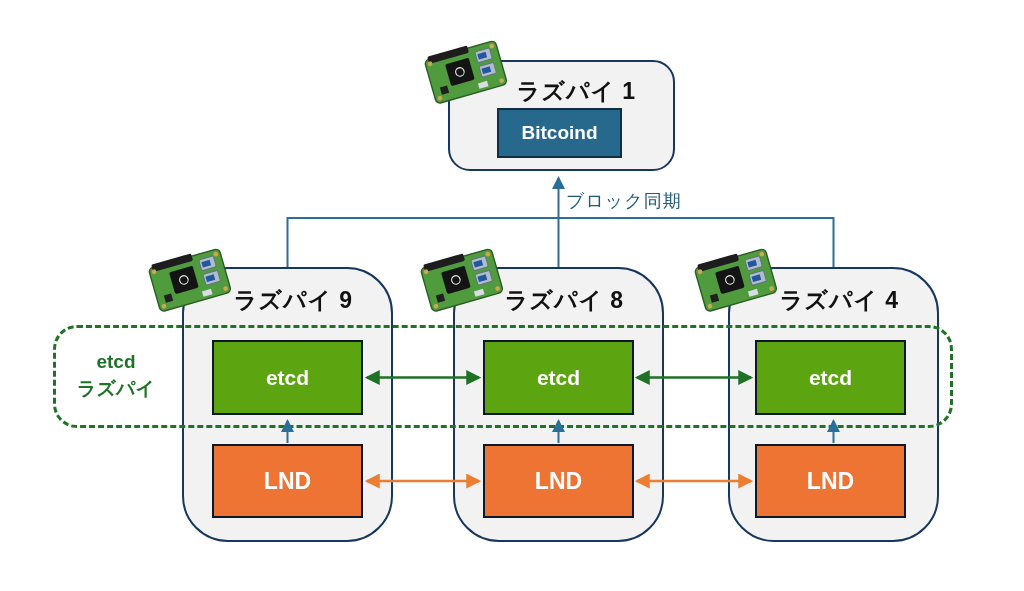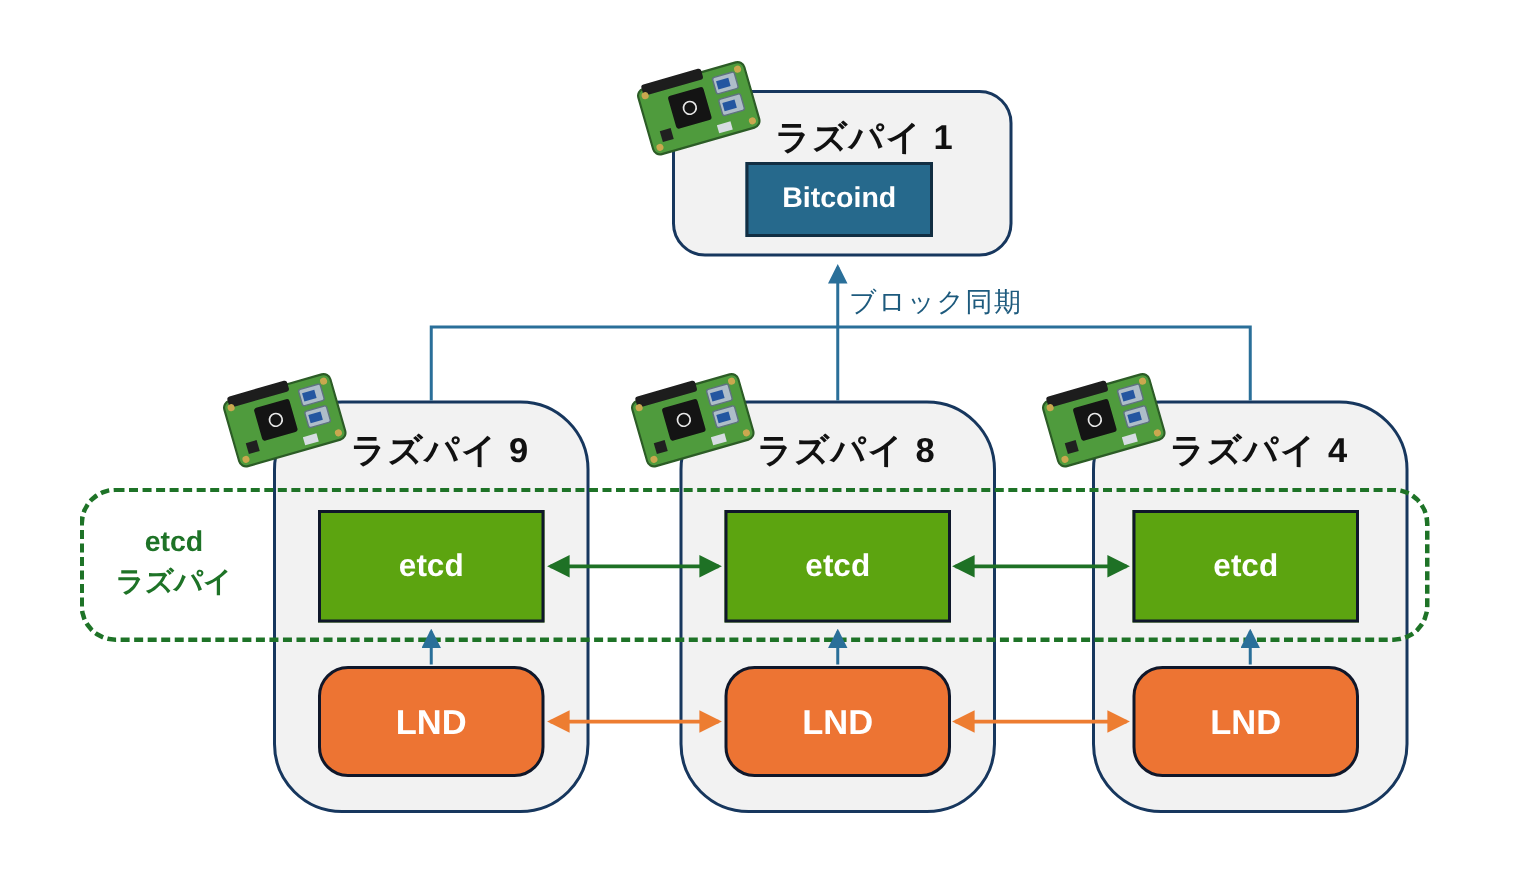--- a/index.html
+++ b/index.html
@@ -15,21 +15,21 @@
   .pi-label{position:absolute;left:0;right:0;text-align:center;font-weight:bold;color:#111111;
             font-size:23px;letter-spacing:1px;}
   .pi-top .pi-label{top:14px;padding-left:30px;}
   .pi-bottom .pi-label{top:16px;padding-left:12px;}
 
   
   .svc{position:absolute;display:flex;align-items:center;justify-content:center;
        color:#ffffff;font-weight:bold;box-sizing:border-box;border:2px solid #0f172a;z-index:2;}
   .svc-bitcoind{left:497px;top:108px;width:125px;height:50px;background:#26698c;font-size:19px;border-color:#122e42;}
   .svc-etcd{top:340px;width:151px;height:75px;background:#5ca410;font-size:21px;}
-  .svc-lnd{top:444px;width:151px;height:74px;background:#ed7433;font-size:23px;border-radius:20px;}
+  .svc-lnd{top:444px;width:151px;height:74px;background:#ed7433;font-size:23px;}
   #etcd2,#lnd2{left:212px;} #etcd3,#lnd3{left:483px;} #etcd4,#lnd4{left:755px;}
 
   
   .cluster-rect{position:absolute;left:53px;top:325px;width:900px;height:103px;
                 border:3px dashed #1e7327;border-radius:24px;box-sizing:border-box;z-index:3;}
   .cluster-label{position:absolute;left:53px;top:349px;width:126px;text-align:center;
                  color:#1e7327;font-weight:bold;font-size:19px;line-height:1.4;z-index:4;}
 
   
   .edge-label{position:absolute;left:566px;top:189px;color:#1d5a7d;font-weight:normal;

